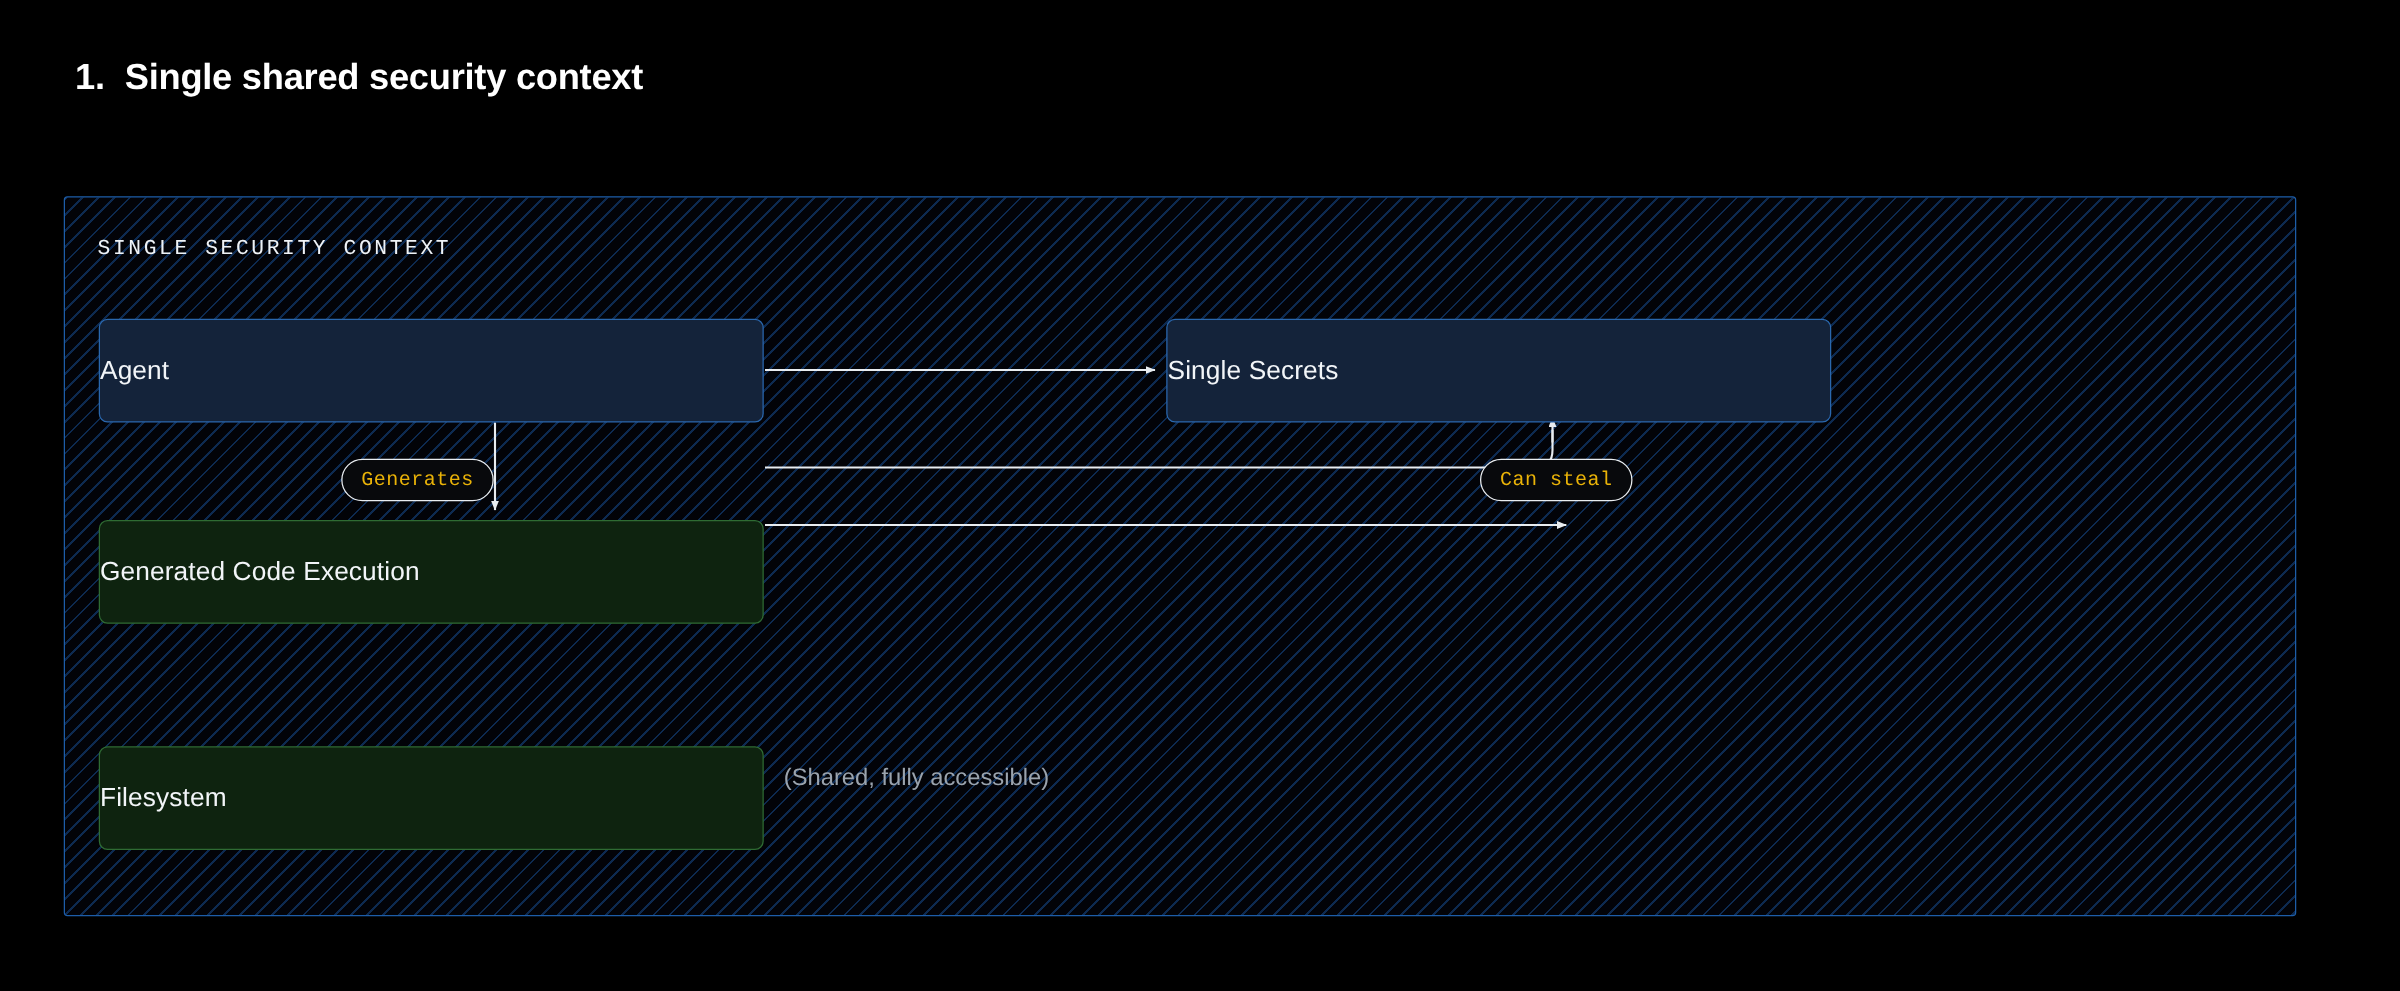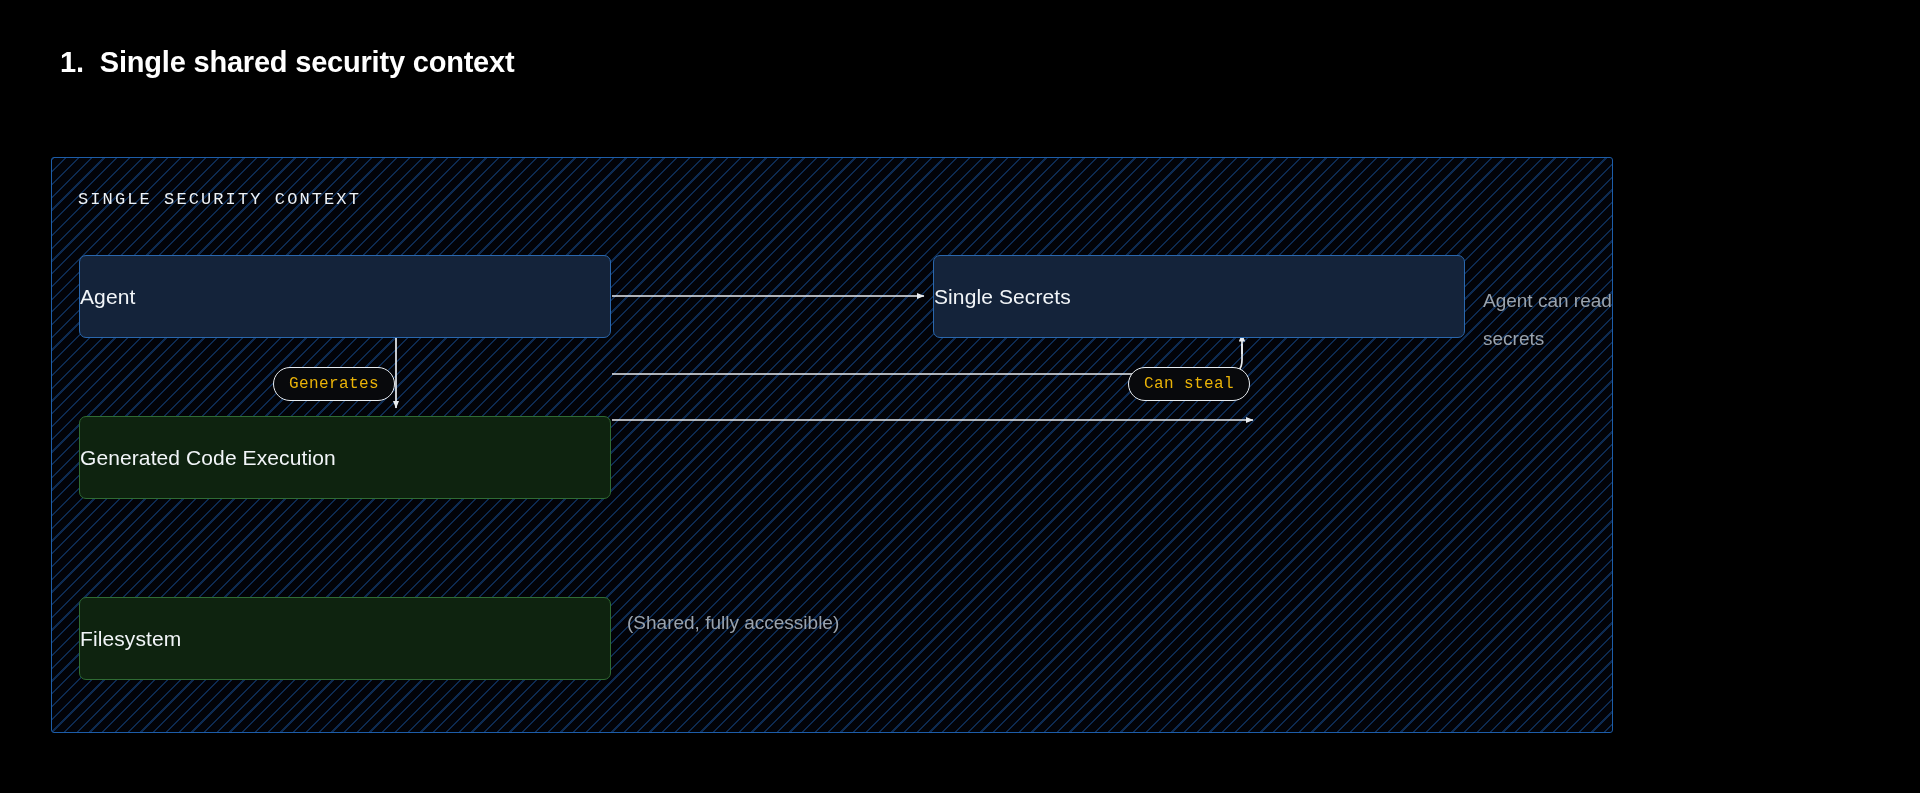--- a/index.html
+++ b/index.html
@@ -13,21 +13,21 @@
   .heading{
     position:absolute; left:60px; top:46px;
     display:flex; align-items:baseline; gap:16px;
     color:#ffffff; font-size:29px; font-weight:700; letter-spacing:-0.2px;
     white-space:nowrap;
   }
   .heading .num{font-weight:700;}
 
   
   .panel{
-    position:absolute; left:51px; top:157px; width:1562px; height:576px;
+    position:absolute; left:51px; top:157px; width:1786px; height:576px;
     box-sizing:border-box;
     border:1.5px solid #1d5da8;
     border-radius:3px;
     background-color:#020308;
     background-image:repeating-linear-gradient(
         135deg,
         rgba(22,74,140,0.55) 0px,
         rgba(22,74,140,0.55) 1.6px,
         rgba(0,0,0,0) 1.6px,
         rgba(0,0,0,0) 9px);
@@ -104,36 +104,35 @@
       <path d="M560,216 L1176,216 Q1190,216 1190,202 L1190,186" fill="none" stroke="#e8ecf0" stroke-width="1.7"></path>
       <path d="M1190,196 L1190,176" fill="none" stroke="#e8ecf0" stroke-width="1.7" marker-end="url(#arrowhead)"></path>
     </g>
 
     <g>
       <path d="M560,262 L1201,262" fill="none" stroke="#e8ecf0" stroke-width="1.7" marker-end="url(#arrowhead)"></path>
     </g>
   </svg>
 
   <div class="pill" id="pill-generates" style="left:221px;top:209px;">Generates</div>
-  <div class="pill" id="pill-cansteal" style="left:1076px;top:209px;text-align:center;">Can steal</div>
+  <div class="pill" id="pill-cansteal" style="left:1132px;top:209px;text-align:center;">Can steal</div>
 
   <div class="node blue" style="left:27px;top:97px;width:532px;height:83px;">
     <span>Agent</span>
   </div>
 
   <div class="node blue" style="left:881px;top:97px;width:532px;height:83px;">
     <span>Single Secrets</span>
   </div>
 
   <div class="node green" style="left:27px;top:258px;width:532px;height:83px;">
     <span>Generated Code Execution</span>
   </div>
 
   <div class="node green" style="left:27px;top:439px;width:532px;height:83px;">
     <span>Filesystem</span>
   </div>
 
-  <div class="annot" style="left:1431px;top:124px;">Agent can read secrets</div>
 
 
   <div class="annot" style="left:575px;top:446px;">(Shared, fully accessible)</div>
 
 </div>
 
 </body></html>

